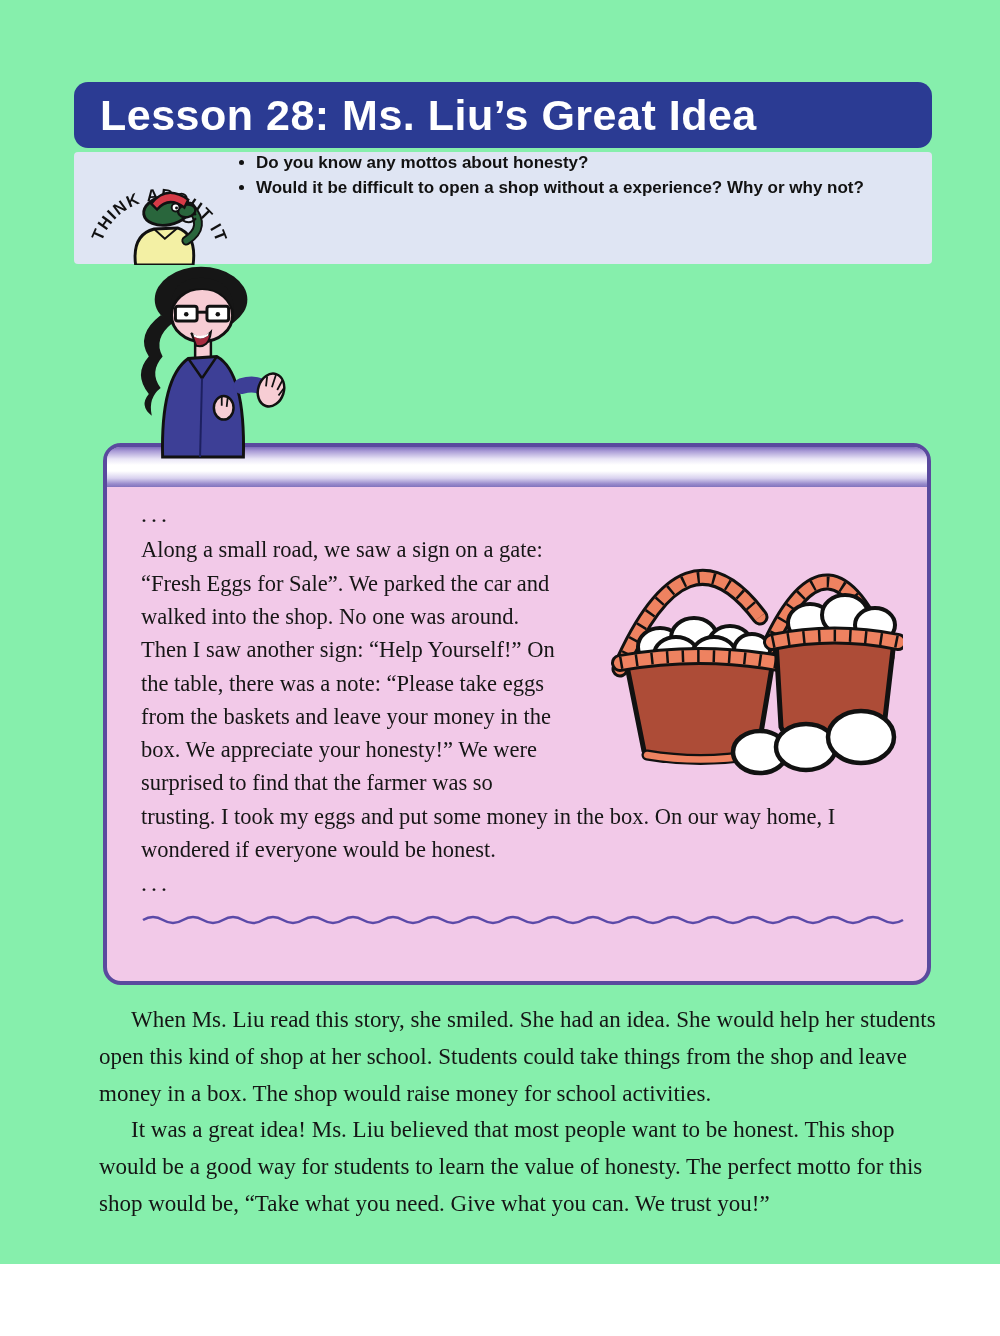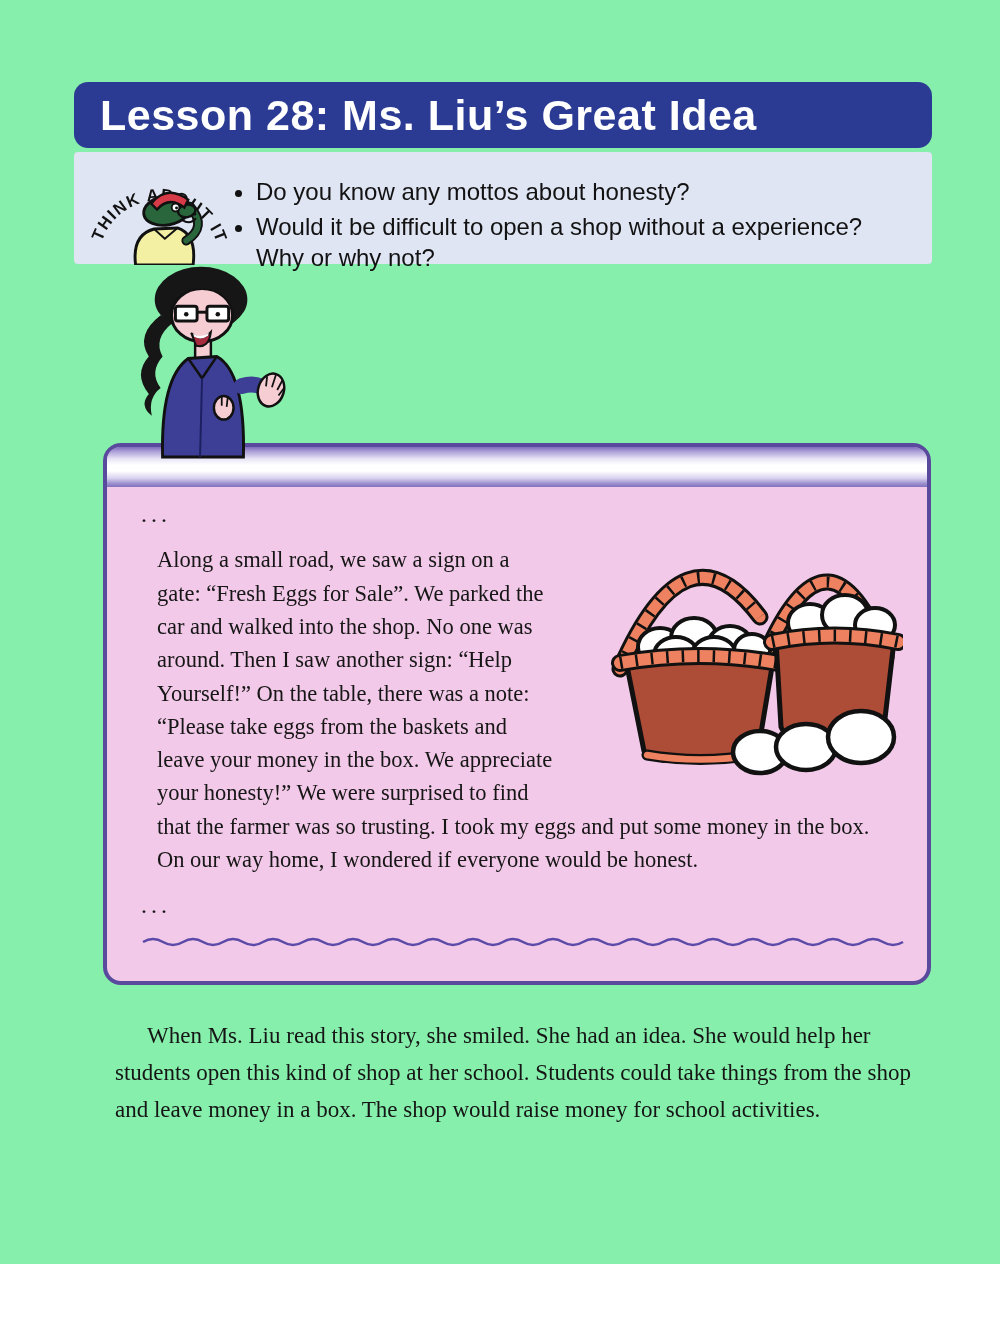--- a/index.html
+++ b/index.html
@@ -10,48 +10,48 @@
   .banner{position:absolute;left:74px;top:82px;width:858px;height:66px;
           background:#2b3b93;border-radius:14px;display:flex;align-items:center;
           padding-left:26px;box-sizing:border-box;}
   .banner h1{margin:0;font-family:"Liberation Sans", sans-serif;font-weight:bold;
              font-size:43px;color:#ffffff;letter-spacing:0.5px;}
 
   
   .think{position:absolute;left:74px;top:152px;width:858px;height:112px;
          background:#dfe5f3;border-radius:4px;}
   .mascot{position:absolute;left:6px;top:1px;}
-  .questions{position:absolute;left:160px;top:24px;right:16px;
-             font-family:"Liberation Sans", sans-serif;font-weight:normal;
-             font-size:24px;line-height:1.32;color:#121212;}
+  .questions{position:absolute;left:160px;top:0;right:16px;
+             font-family:"Liberation Sans", sans-serif;font-weight:bold;
+             font-size:17px;line-height:1.32;color:#121212;}
   .questions ul{margin:0;padding-left:22px;}
   .questions li{margin-bottom:3px;}
 
   
   .teacher{position:absolute;left:104px;top:258px;z-index:4;}
   .intro{position:absolute;left:303px;top:284px;width:616px;
          font-size:23px;line-height:1.63;text-indent:30px;}
 
   
   .note{position:absolute;left:103px;top:443px;width:828px;height:542px;
         box-sizing:border-box;background:#f2c9e8;border:4px solid #5a4a9e;
         border-radius:18px;}
   .gloss{height:40px;border-radius:13px 13px 0 0;
          background:linear-gradient(180deg,#7e6cbb 0%,#a99bd6 10%,#e9e5f6 30%,
                     #ffffff 45%,#ffffff 60%,#d9d2ef 78%,#9a8ccd 92%,#8273bd 100%);}
   .note-content{padding:10px 22px 0 34px;font-size:22.5px;line-height:1.48;color:#161616;}
   .baskets{float:right;margin:2px 2px 4px 10px;}
   .ellipsis{font-size:24px;letter-spacing:4px;line-height:1.1;margin:4px 0 6px 0;}
-  .note-body{margin:16px;}
+  .note-body{margin:0;}
   .wave{display:block;margin:16px auto 0 auto;}
 
   
   .paras{position:absolute;left:99px;top:1002px;width:838px;
          font-size:23px;line-height:1.6;}
-  .paras p{margin:16px;text-indent:32px;}
+  .paras p{margin:0;text-indent:32px;}
 
   
   .pagenum{position:absolute;left:0;top:1276px;width:100%;text-align:center;
            font-family:"Liberation Sans", sans-serif;font-weight:bold;font-size:24px;color:#111;}
 </style>
 </head>
 <body>
 
 <div class="page">
 
@@ -186,17 +186,18 @@
       <div class="ellipsis">...</div>
 
       <svg class="wave" viewBox="0 0 766 14" width="766" height="14">
         <path d="M2 7 Q12 1 22 7 T42 7 T62 7 T82 7 T102 7 T122 7 T142 7 T162 7 T182 7 T202 7 T222 7 T242 7 T262 7 T282 7 T302 7 T322 7 T342 7 T362 7 T382 7 T402 7 T422 7 T442 7 T462 7 T482 7 T502 7 T522 7 T542 7 T562 7 T582 7 T602 7 T622 7 T642 7 T662 7 T682 7 T702 7 T722 7 T742 7 T762 7" fill="none" stroke="#5b4aa8" stroke-width="2.6"></path>
       </svg>
     </div>
   </div>
 
   <div class="paras">
     <p>When Ms. Liu read this story, she smiled. She had an idea. She would help her students open this kind of shop at her school. Students could take things from the shop and leave money in a box. The shop would raise money for school activities.</p>
+    <p>It was a great idea! Ms. Liu believed that most people want to be honest. This shop would be a good way for students to learn the value of honesty. The perfect motto for this shop would be, “Take what you need. Give what you can. We trust you!”</p>
   </div>
 
   <div class="pagenum">61</div>
 
 </div>
 
 </body></html>

